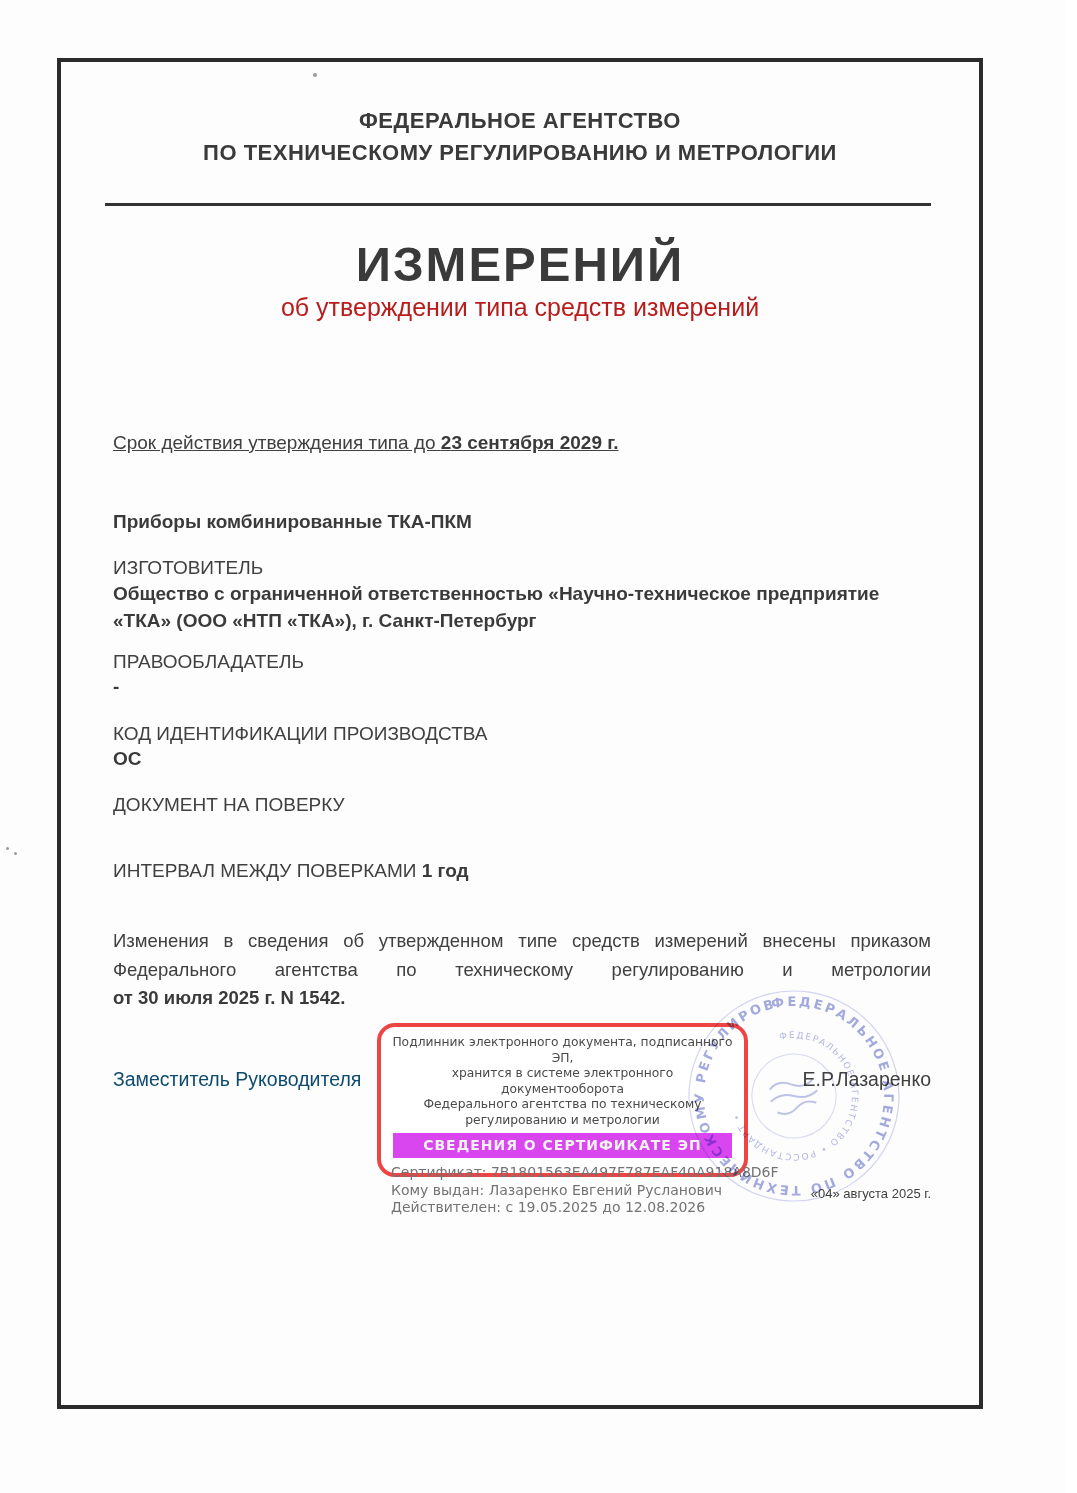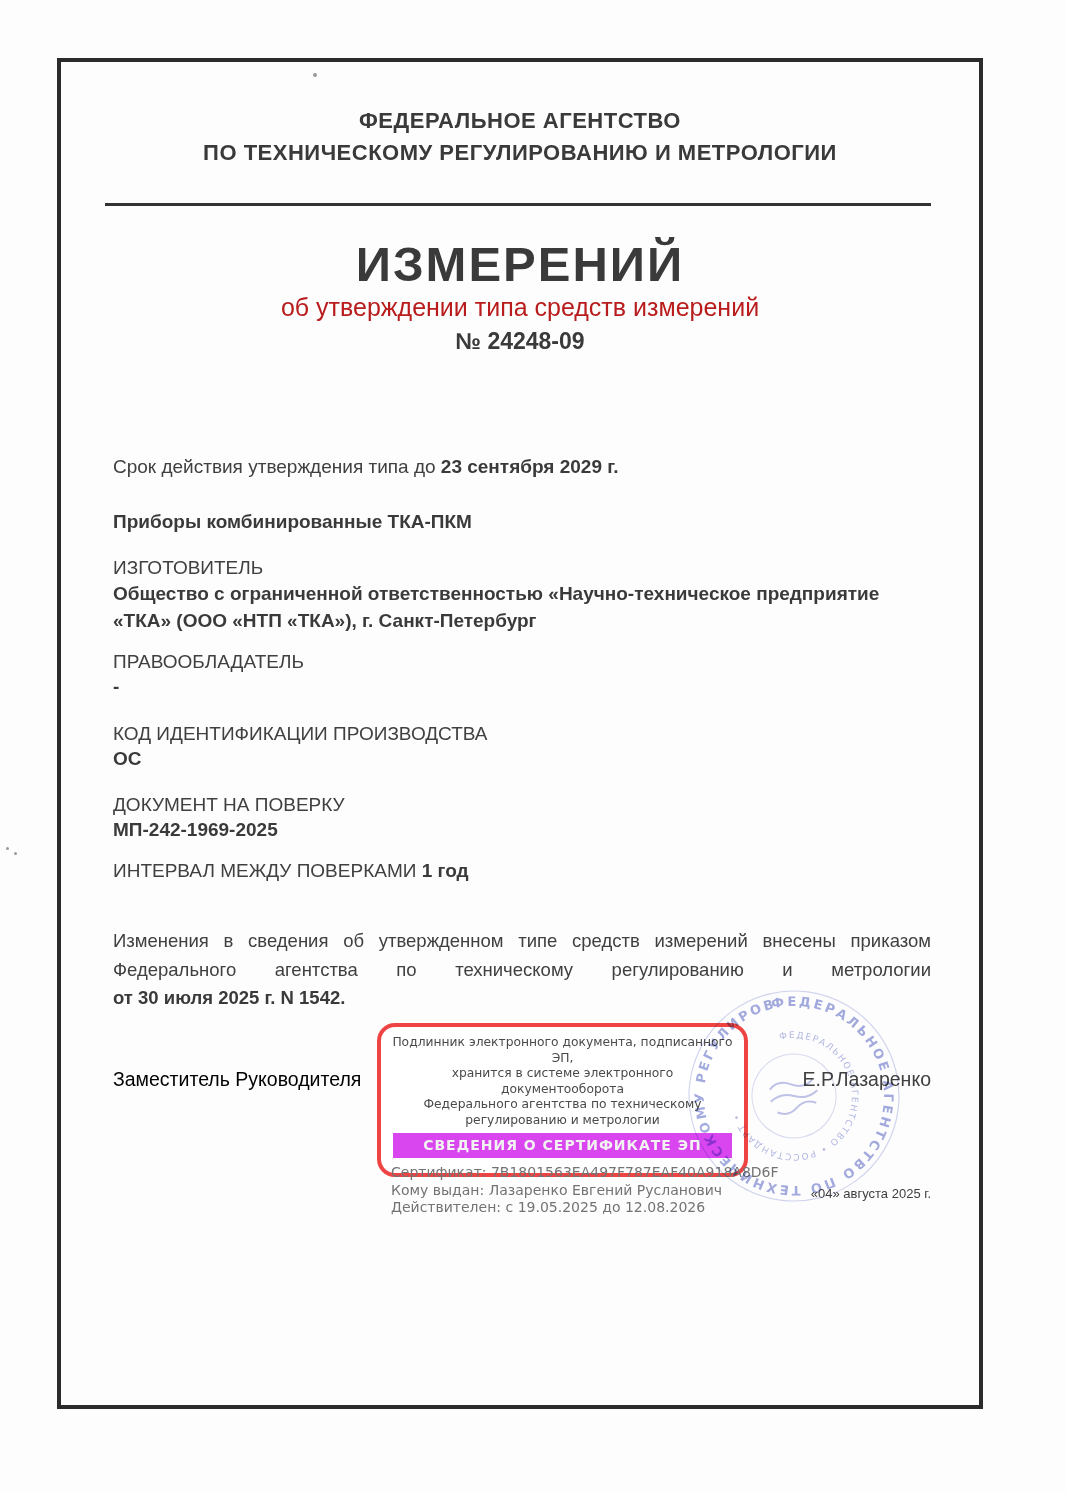--- a/index.html
+++ b/index.html
@@ -73,21 +73,21 @@
     white-space: normal;
     text-align: justify;
     text-align-last: justify;
     font-size: 18.5px;
   }
   .sign-left {
     position: absolute;
     left: 113px;
     top: 1068px;
     font-size: 19.5px;
-    color: #000000;
+    color: #0c4a6e;
   }
   .sign-right {
     position: absolute;
     left: 113px;
     top: 1068px;
     width: 818px;
     text-align: right;
     font-size: 19.5px;
     color: #404040;
   }
@@ -164,38 +164,36 @@
   <div class="speck" style="left:6px;top:847px;width:3px;height:3px;"></div>
   <div class="speck" style="left:14px;top:852px;width:3px;height:3px;"></div>
 
   <div class="centered-band header-line" style="top:108px;">ФЕДЕРАЛЬНОЕ АГЕНТСТВО</div>
   <div class="centered-band header-line" style="top:140px;">ПО ТЕХНИЧЕСКОМУ РЕГУЛИРОВАНИЮ И МЕТРОЛОГИИ</div>
 
   <div class="rule"></div>
 
   <div class="centered-band doc-title" style="top:236px;">ИЗМЕРЕНИЙ</div>
   <div class="centered-band doc-subtitle" style="top:293px;">об утверждении типа средств измерений</div>
-  <div class="centered-band doc-number" style="top:328px;">№ 24248-09</div>
-
-  <div class="body-line" style="top:456px;"><span>Срок действия утверждения типа до </span><span class="b">23 сентября 2029 г.</span></div>
+
+  <div class="body-line" style="top:432px;text-decoration:underline;"><span>Срок действия утверждения типа до </span><span class="b">23 сентября 2029 г.</span></div>
 
   <div class="body-line b" style="top:511px;">Приборы комбинированные ТКА-ПКМ</div>
 
   <div class="body-line" style="top:557px;">ИЗГОТОВИТЕЛЬ</div>
   <div class="body-line b" style="top:583px;">Общество с ограниченной ответственностью «Научно-техническое предприятие</div>
   <div class="body-line b" style="top:610px;">«ТКА» (ООО «НТП «ТКА»), г. Санкт-Петербург</div>
 
   <div class="body-line" style="top:651px;">ПРАВООБЛАДАТЕЛЬ</div>
   <div class="body-line b" style="top:676px;">-</div>
 
   <div class="body-line" style="top:723px;">КОД ИДЕНТИФИКАЦИИ ПРОИЗВОДСТВА</div>
   <div class="body-line b" style="top:748px;">ОС</div>
 
   <div class="body-line" style="top:794px;">ДОКУМЕНТ НА ПОВЕРКУ</div>
-  <div class="body-line b" style="top:819px;">МП-242-1969-2025</div>
 
   <div class="body-line" style="top:860px;"><span>ИНТЕРВАЛ МЕЖДУ ПОВЕРКАМИ </span><span class="b">1 год</span></div>
 
   <div class="body-line just" style="top:959px;">Федерального агентства по техническому регулированию и метрологии</div>
   <div class="body-line just" style="top:930px;">Изменения в сведения об утвержденном типе средств измерений внесены приказом</div>
   <div class="body-line b" style="top:987px;font-size:18.5px;">от 30 июля 2025 г. N 1542.</div>
 
   <div class="sign-left">Заместитель Руководителя</div>
   <div class="sign-right">Е.Р.Лазаренко</div>
 

